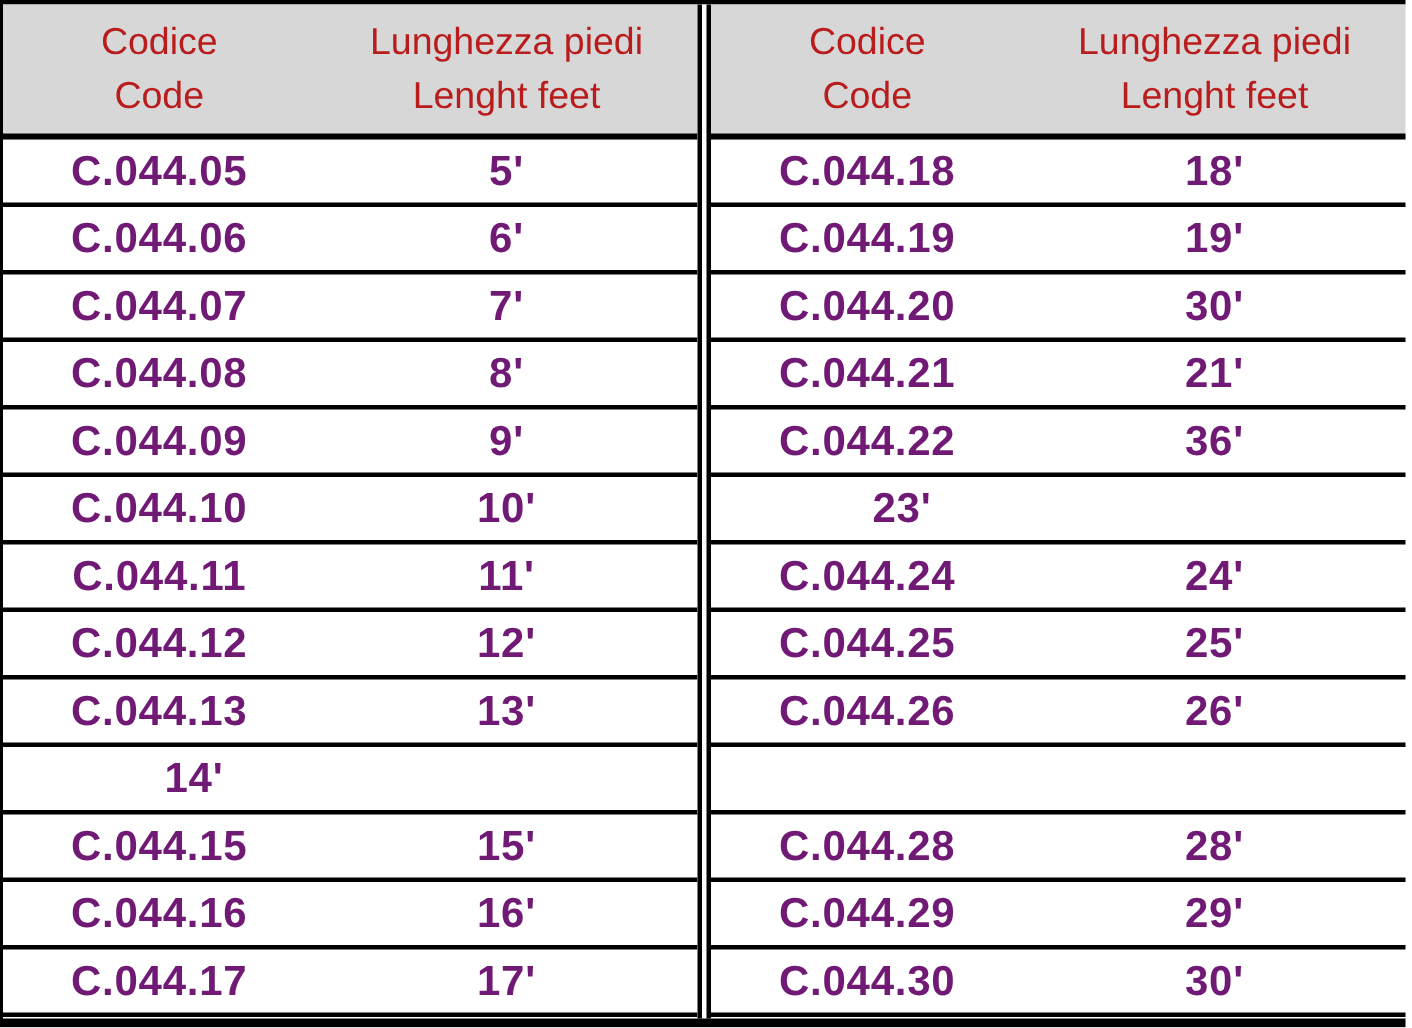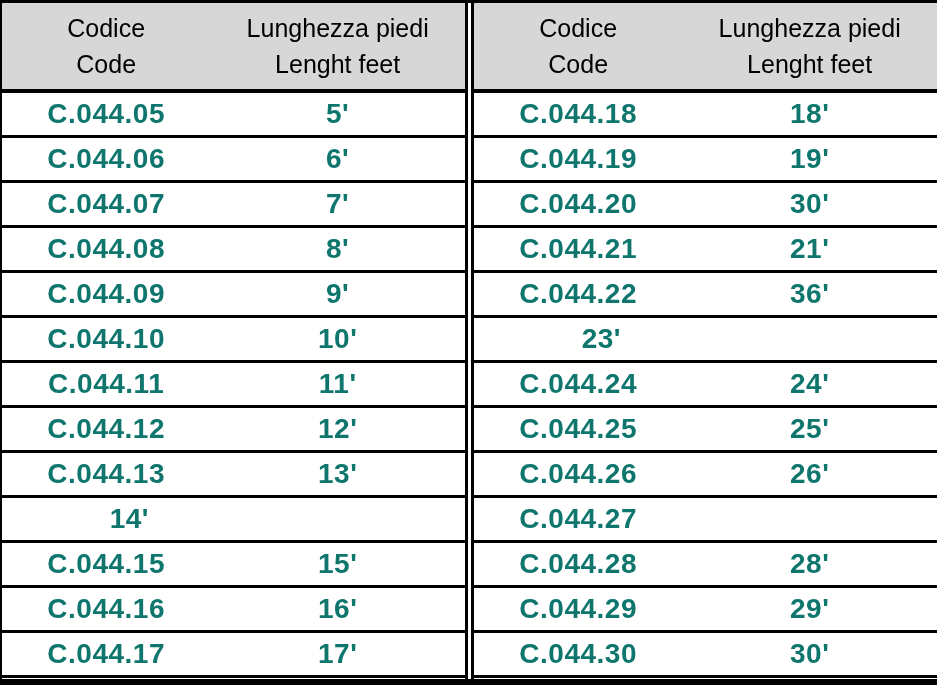--- a/index.html
+++ b/index.html
@@ -53,38 +53,38 @@
   }
   .head-cell {
     display: flex;
     flex-direction: column;
     justify-content: center;
     align-items: center;
     text-align: right;
     font-size: 25px;
     font-weight: 400;
     line-height: 36px;
-    color: #000000;
+    color: #b91c1c;
   }
   .col-code { flex: 0 0 45%; max-width: 45%; }
   .col-len  { flex: 0 0 55%; max-width: 55%; }
   .rows { display: flex; flex-direction: column; }
   .row {
     box-sizing: border-box;
     height: 45px;
     border-bottom: 3px solid #000;
     display: flex;
     flex-direction: row;
     align-items: center;
   }
   .cell {
     text-align: center;
     font-size: 28px;
     font-weight: 700;
-    color: #0f766e;
+    color: #701a75;
     letter-spacing: 0.5px;
   }
   .bottom-bar {
     height: 6px;
     background: #000;
     margin-top: auto;
   }
 </style>
 </head>
 <body>
@@ -202,21 +202,20 @@
           </div>
             <div class="row">
             <div class="cell col-code">C.044.25</div>
             <div class="cell col-len">25'</div>
           </div>
             <div class="row">
             <div class="cell col-code">C.044.26</div>
             <div class="cell col-len">26'</div>
           </div>
             <div class="row">
-            <div class="cell col-code">C.044.27</div>
           </div>
             <div class="row">
             <div class="cell col-code">C.044.28</div>
             <div class="cell col-len">28'</div>
           </div>
             <div class="row">
             <div class="cell col-code">C.044.29</div>
             <div class="cell col-len">29'</div>
           </div>
             <div class="row">

